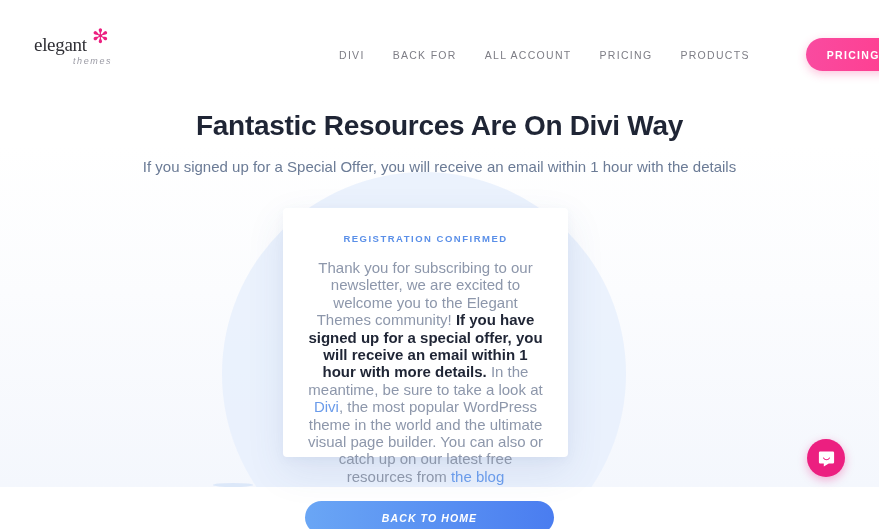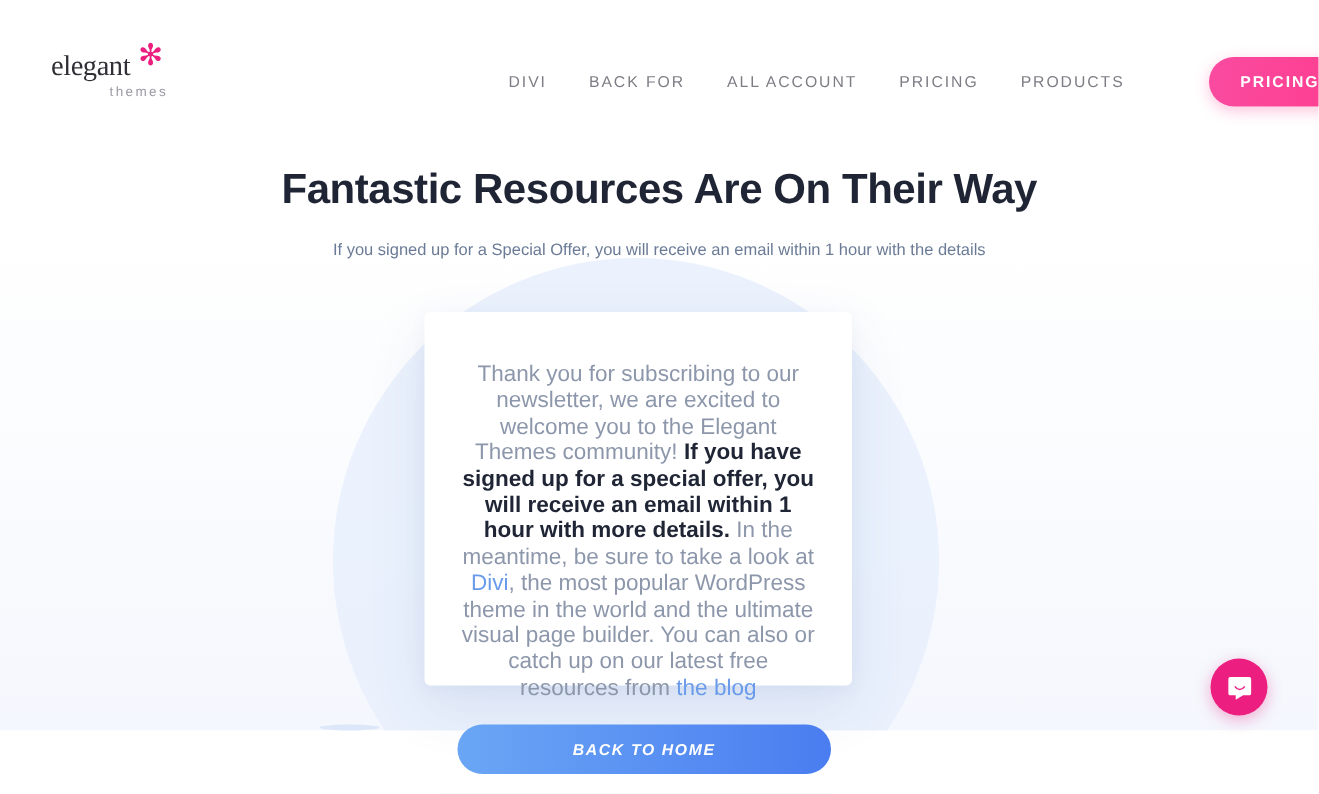--- a/index.html
+++ b/index.html
@@ -94,20 +94,21 @@
     font-family: "DejaVu Sans", sans-serif;
   }
   .logo-sub {
     position: absolute;
     left: 39px;
     top: 26px;
     font-size: 9px;
     color: #9a9aa4;
     letter-spacing: 1.6px;
     line-height: 11px;
+    font-style: italic;
   }
 
   .nav {
     position: absolute;
     left: 325px;
     top: 38px;
     display: flex;
     align-items: center;
     gap: 0;
   }
@@ -148,21 +149,21 @@
   .hero-title {
     margin: 0;
     font-size: 28px;
     line-height: 36px;
     font-weight: bold;
     color: #1f2535;
     letter-spacing: -.3px;
   }
   .hero-sub {
     margin: 14px 0 0 0;
-    font-size: 11px;
+    font-size: 15px;
     line-height: 18px;
     color: #6b7b96;
   }
 
   
   .card {
     position: absolute;
     left: 283px;
     top: 208px;
     width: 285px;
@@ -255,25 +256,26 @@
     <a class="nav-link" href="#">BACK FOR</a>
     <a class="nav-link" href="#">ALL ACCOUNT</a>
     <a class="nav-link" href="#">PRICING</a>
     <a class="nav-link" href="#">PRODUCTS</a>
     <a class="pricing-btn" href="#">PRICING</a>
   </nav>
 
 </div>
 
 <div class="hero">
-  <h1 class="hero-title">Fantastic Resources Are On Their Way</h1>
+  <h1 class="hero-title">Fantastic Resources Are On Divi Way</h1>
   <p class="hero-sub">If you signed up for a Special Offer, you will receive an email within 1 hour with the details</p>
 </div>
 
 <div class="card">
+  <p class="card-eyebrow">REGISTRATION CONFIRMED</p>
   <p class="card-body">
     <span>Thank you for subscribing to our newsletter, we are excited to welcome you to the Elegant Themes community! </span><b>If you have signed up for a special offer, you will receive an email within 1 hour with more details.</b><span> In the meantime, be sure to take a look at </span><a href="#">Divi</a><span>, the most popular WordPress theme in the world and the ultimate visual page builder. You can also or catch up on our latest free resources from </span><a href="#">the blog</a>
   </p>
   <button class="home-btn">BACK TO HOME</button>
 </div>
 
 <div class="chat-launcher">
   <svg width="19" height="19" viewBox="0 0 24 24">
     <path d="M4 3h16a1.6 1.6 0 0 1 1.6 1.6v12.2A1.6 1.6 0 0 1 20 18.4h-5.1L8.6 22v-3.6H4A1.6 1.6 0 0 1 2.4 16.8V4.6A1.6 1.6 0 0 1 4 3z" fill="#ffffff"></path>
     <path d="M8.2 11.3c1 1.5 2.3 2.2 3.8 2.2s2.8-.7 3.8-2.2" stroke="#ec1f80" stroke-width="1.3" fill="none" stroke-linecap="round"></path>

